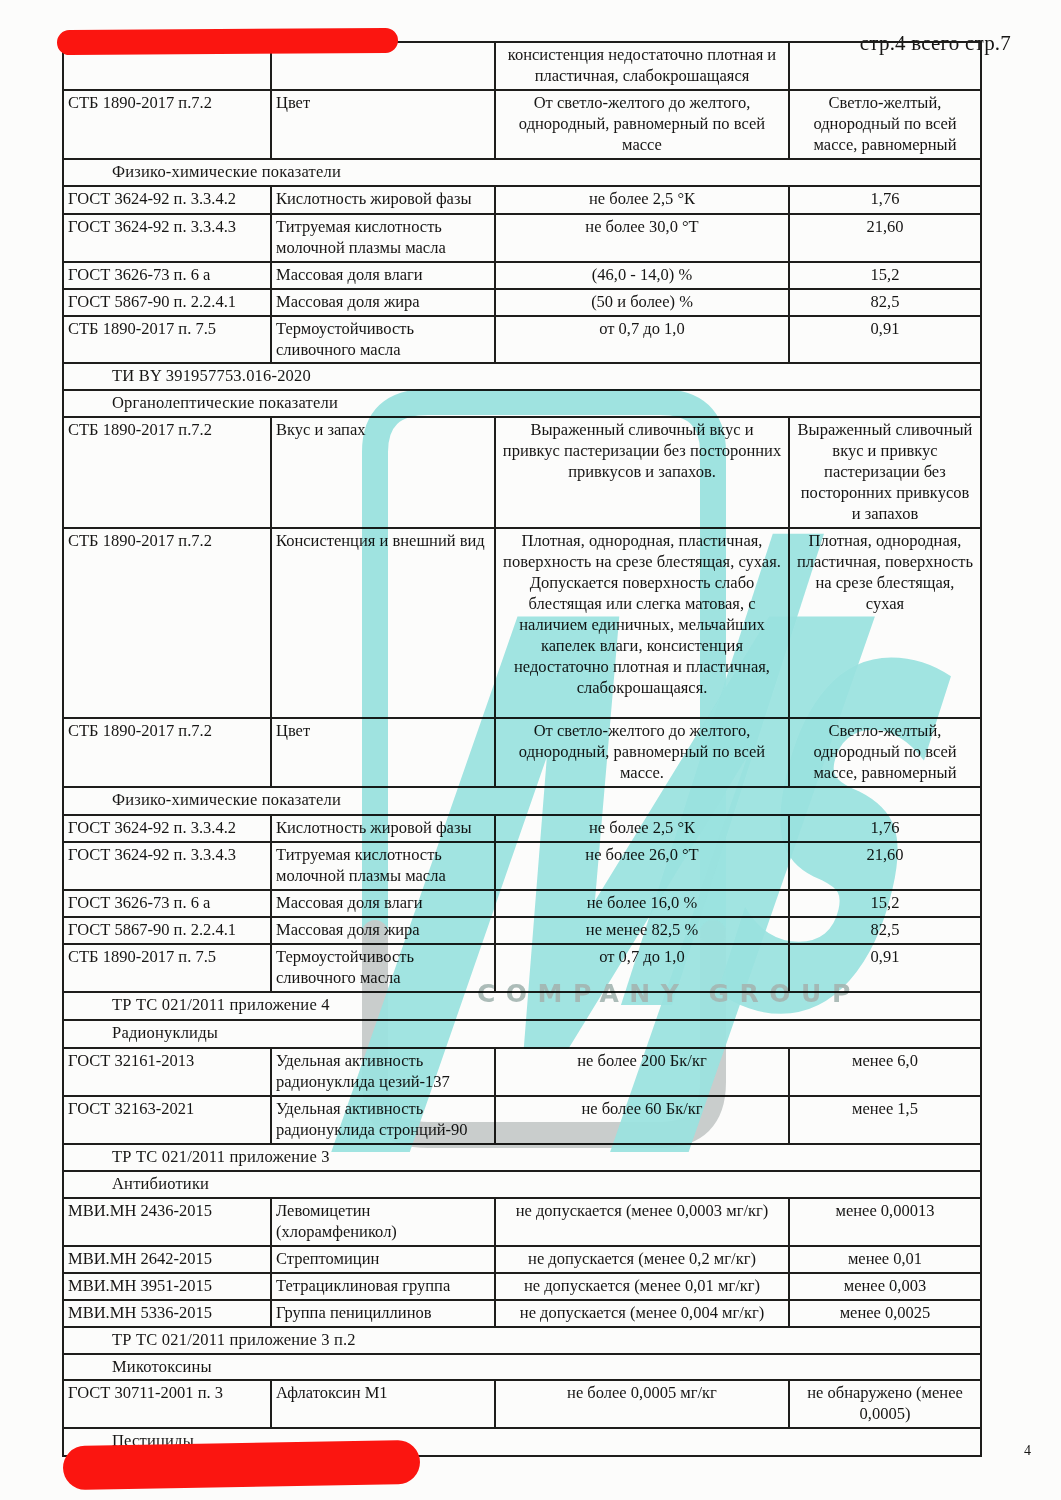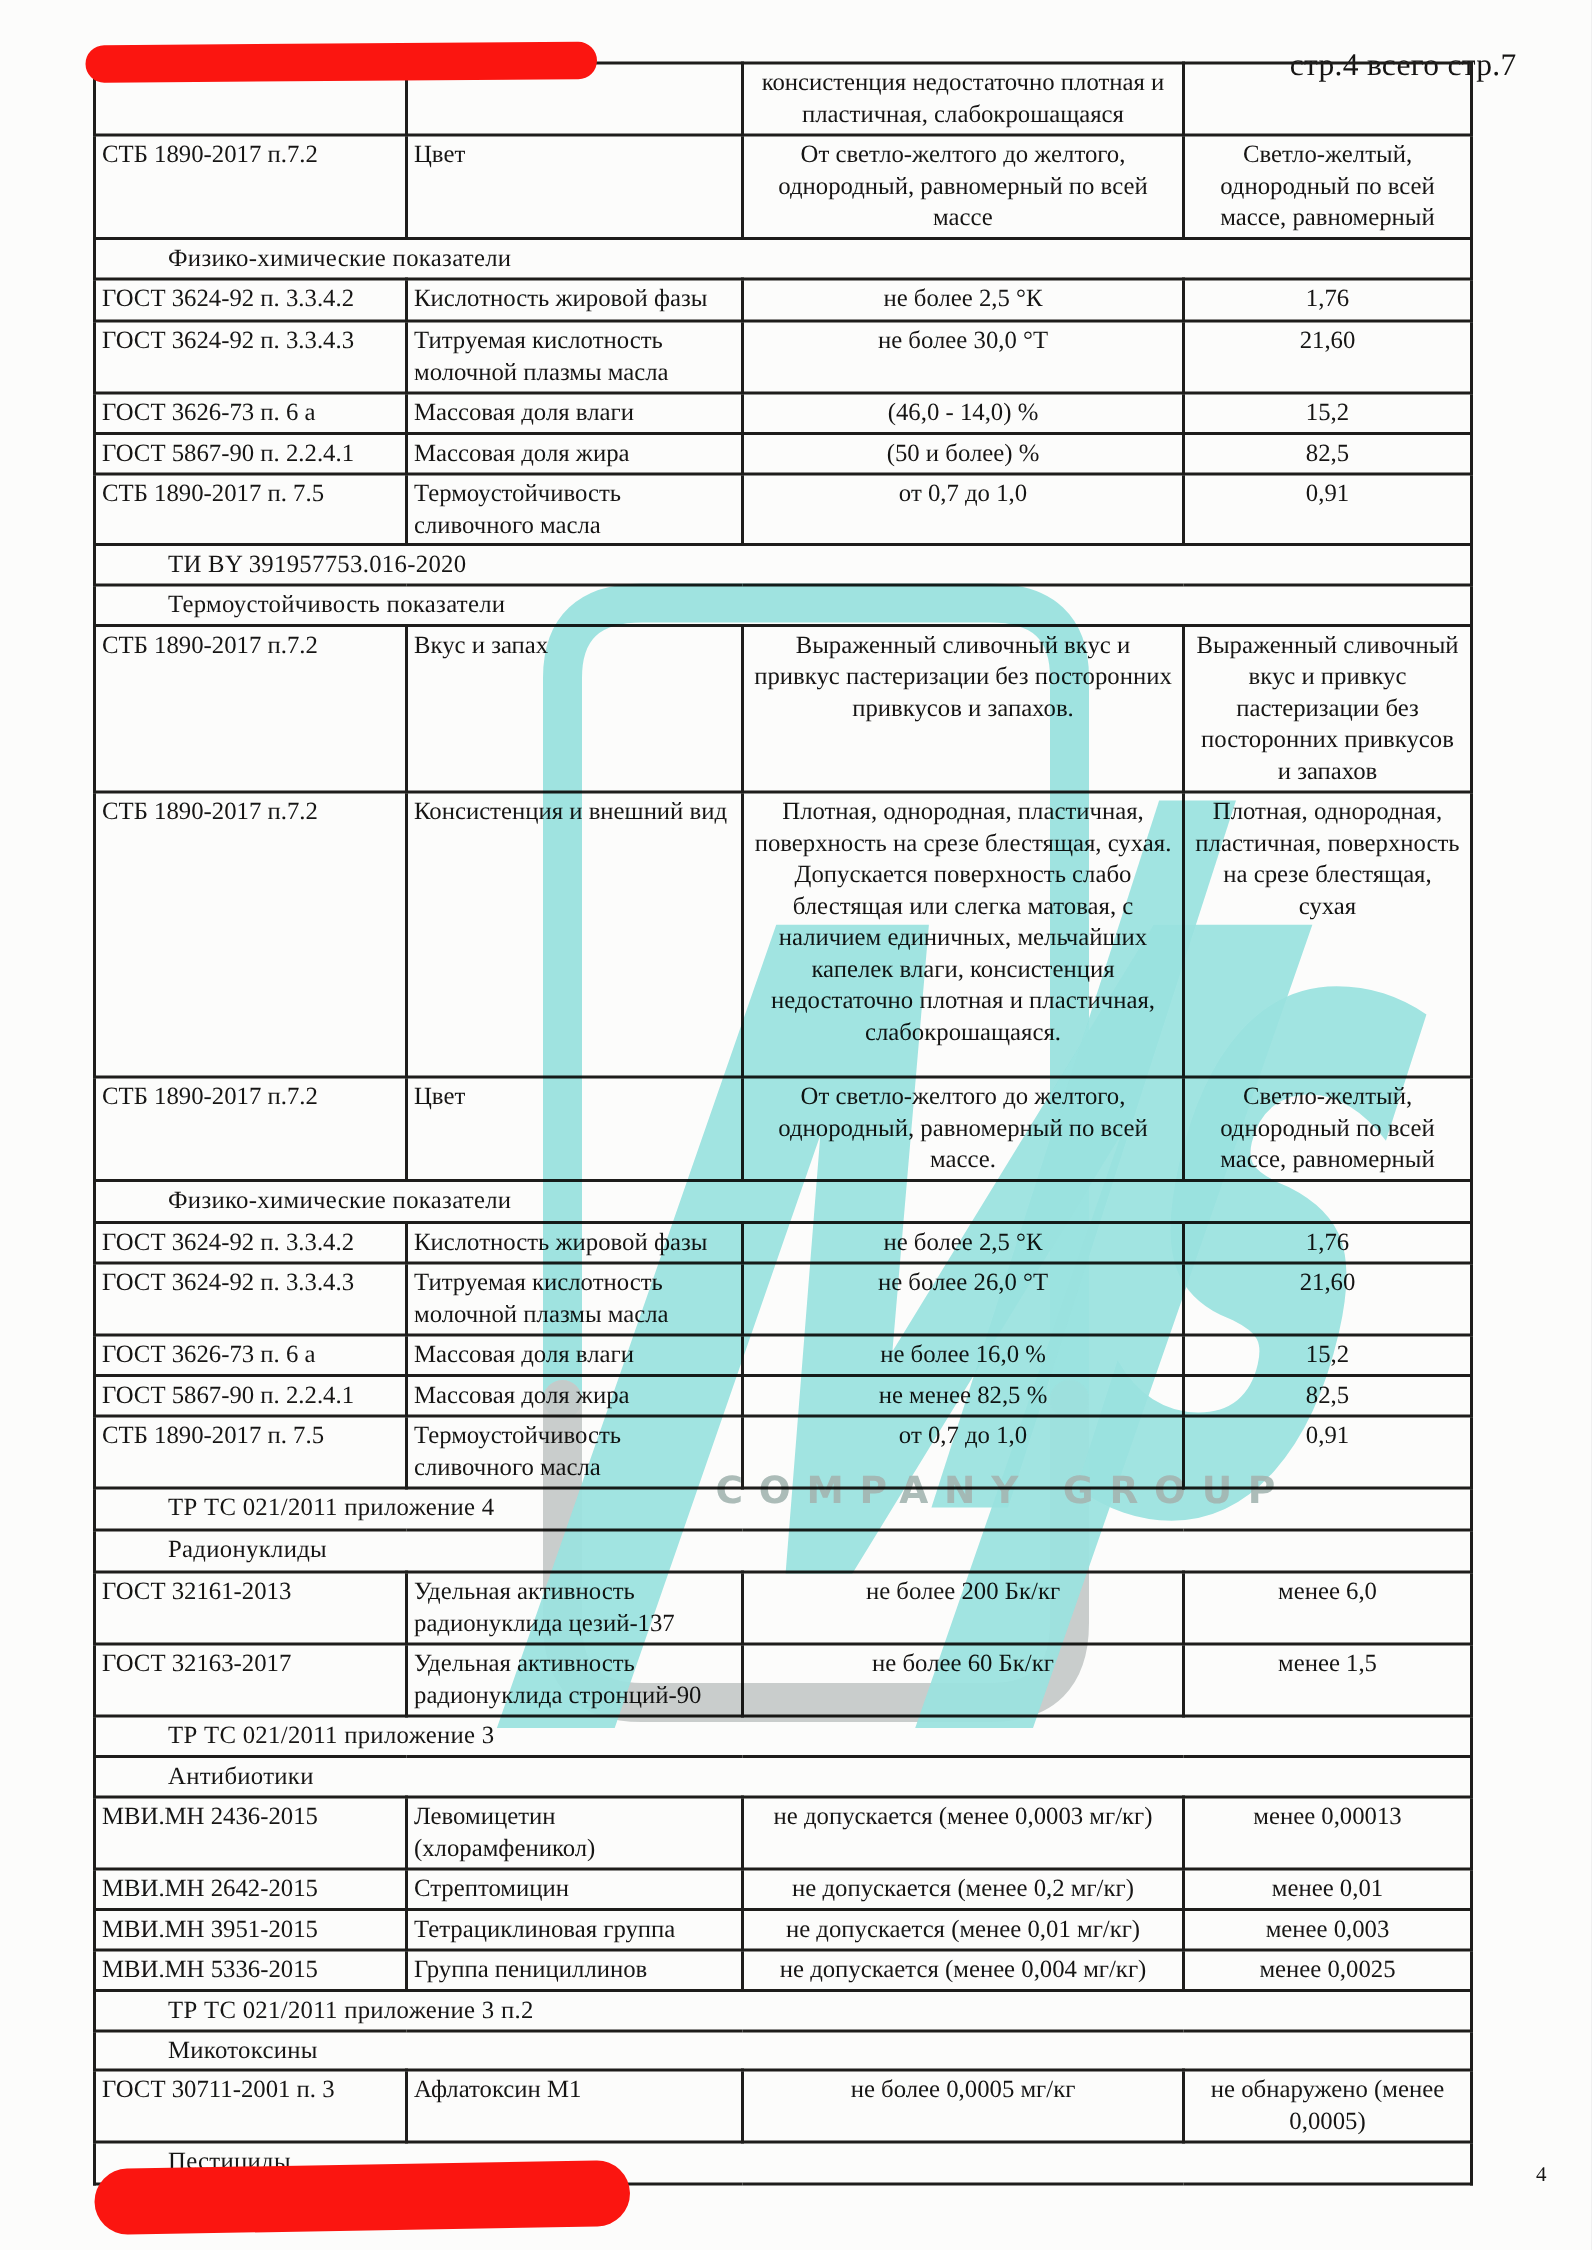--- a/index.html
+++ b/index.html
@@ -81,21 +81,21 @@
         <tr style="height: 43px;">
           <td class="c1">СТБ 1890-2017 п. 7.5</td>
           <td class="c2">Термоустойчивость сливочного масла</td>
           <td class="c3">от 0,7 до 1,0</td>
           <td class="c4">0,91</td>
         </tr>
         <tr class="section" style="height: 27px;">
           <td colspan="4">ТИ BY 391957753.016-2020</td>
         </tr>
         <tr class="section" style="height: 26px;">
-          <td colspan="4">Термоустойчивость показатели</td>
+          <td colspan="4">Органолептические показатели</td>
         </tr>
         <tr style="height: 110px;">
           <td class="c1">СТБ 1890-2017 п.7.2</td>
           <td class="c2">Вкус и запах</td>
           <td class="c3">Выраженный сливочный вкус и привкус пастеризации без посторонних привкусов и запахов.</td>
           <td class="c4">Выраженный сливочный вкус и привкус пастеризации без посторонних привкусов и запахов</td>
         </tr>
         <tr style="height: 190px;">
           <td class="c1">СТБ 1890-2017 п.7.2</td>
           <td class="c2">Консистенция и внешний вид</td>
@@ -148,21 +148,21 @@
         <tr class="section" style="height: 28px;">
           <td colspan="4">Радионуклиды</td>
         </tr>
         <tr style="height: 44px;">
           <td class="c1">ГОСТ 32161-2013</td>
           <td class="c2">Удельная активность радионуклида цезий-137</td>
           <td class="c3">не более 200 Бк/кг</td>
           <td class="c4">менее 6,0</td>
         </tr>
         <tr style="height: 46px;">
-          <td class="c1">ГОСТ 32163-2017</td>
+          <td class="c1">ГОСТ 32163-2021</td>
           <td class="c2">Удельная активность радионуклида стронций-90</td>
           <td class="c3">не более 60 Бк/кг</td>
           <td class="c4">менее 1,5</td>
         </tr>
         <tr class="section" style="height: 27px;">
           <td colspan="4">ТР ТС 021/2011 приложение 3</td>
         </tr>
         <tr class="section" style="height: 27px;">
           <td colspan="4">Антибиотики</td>
         </tr>

